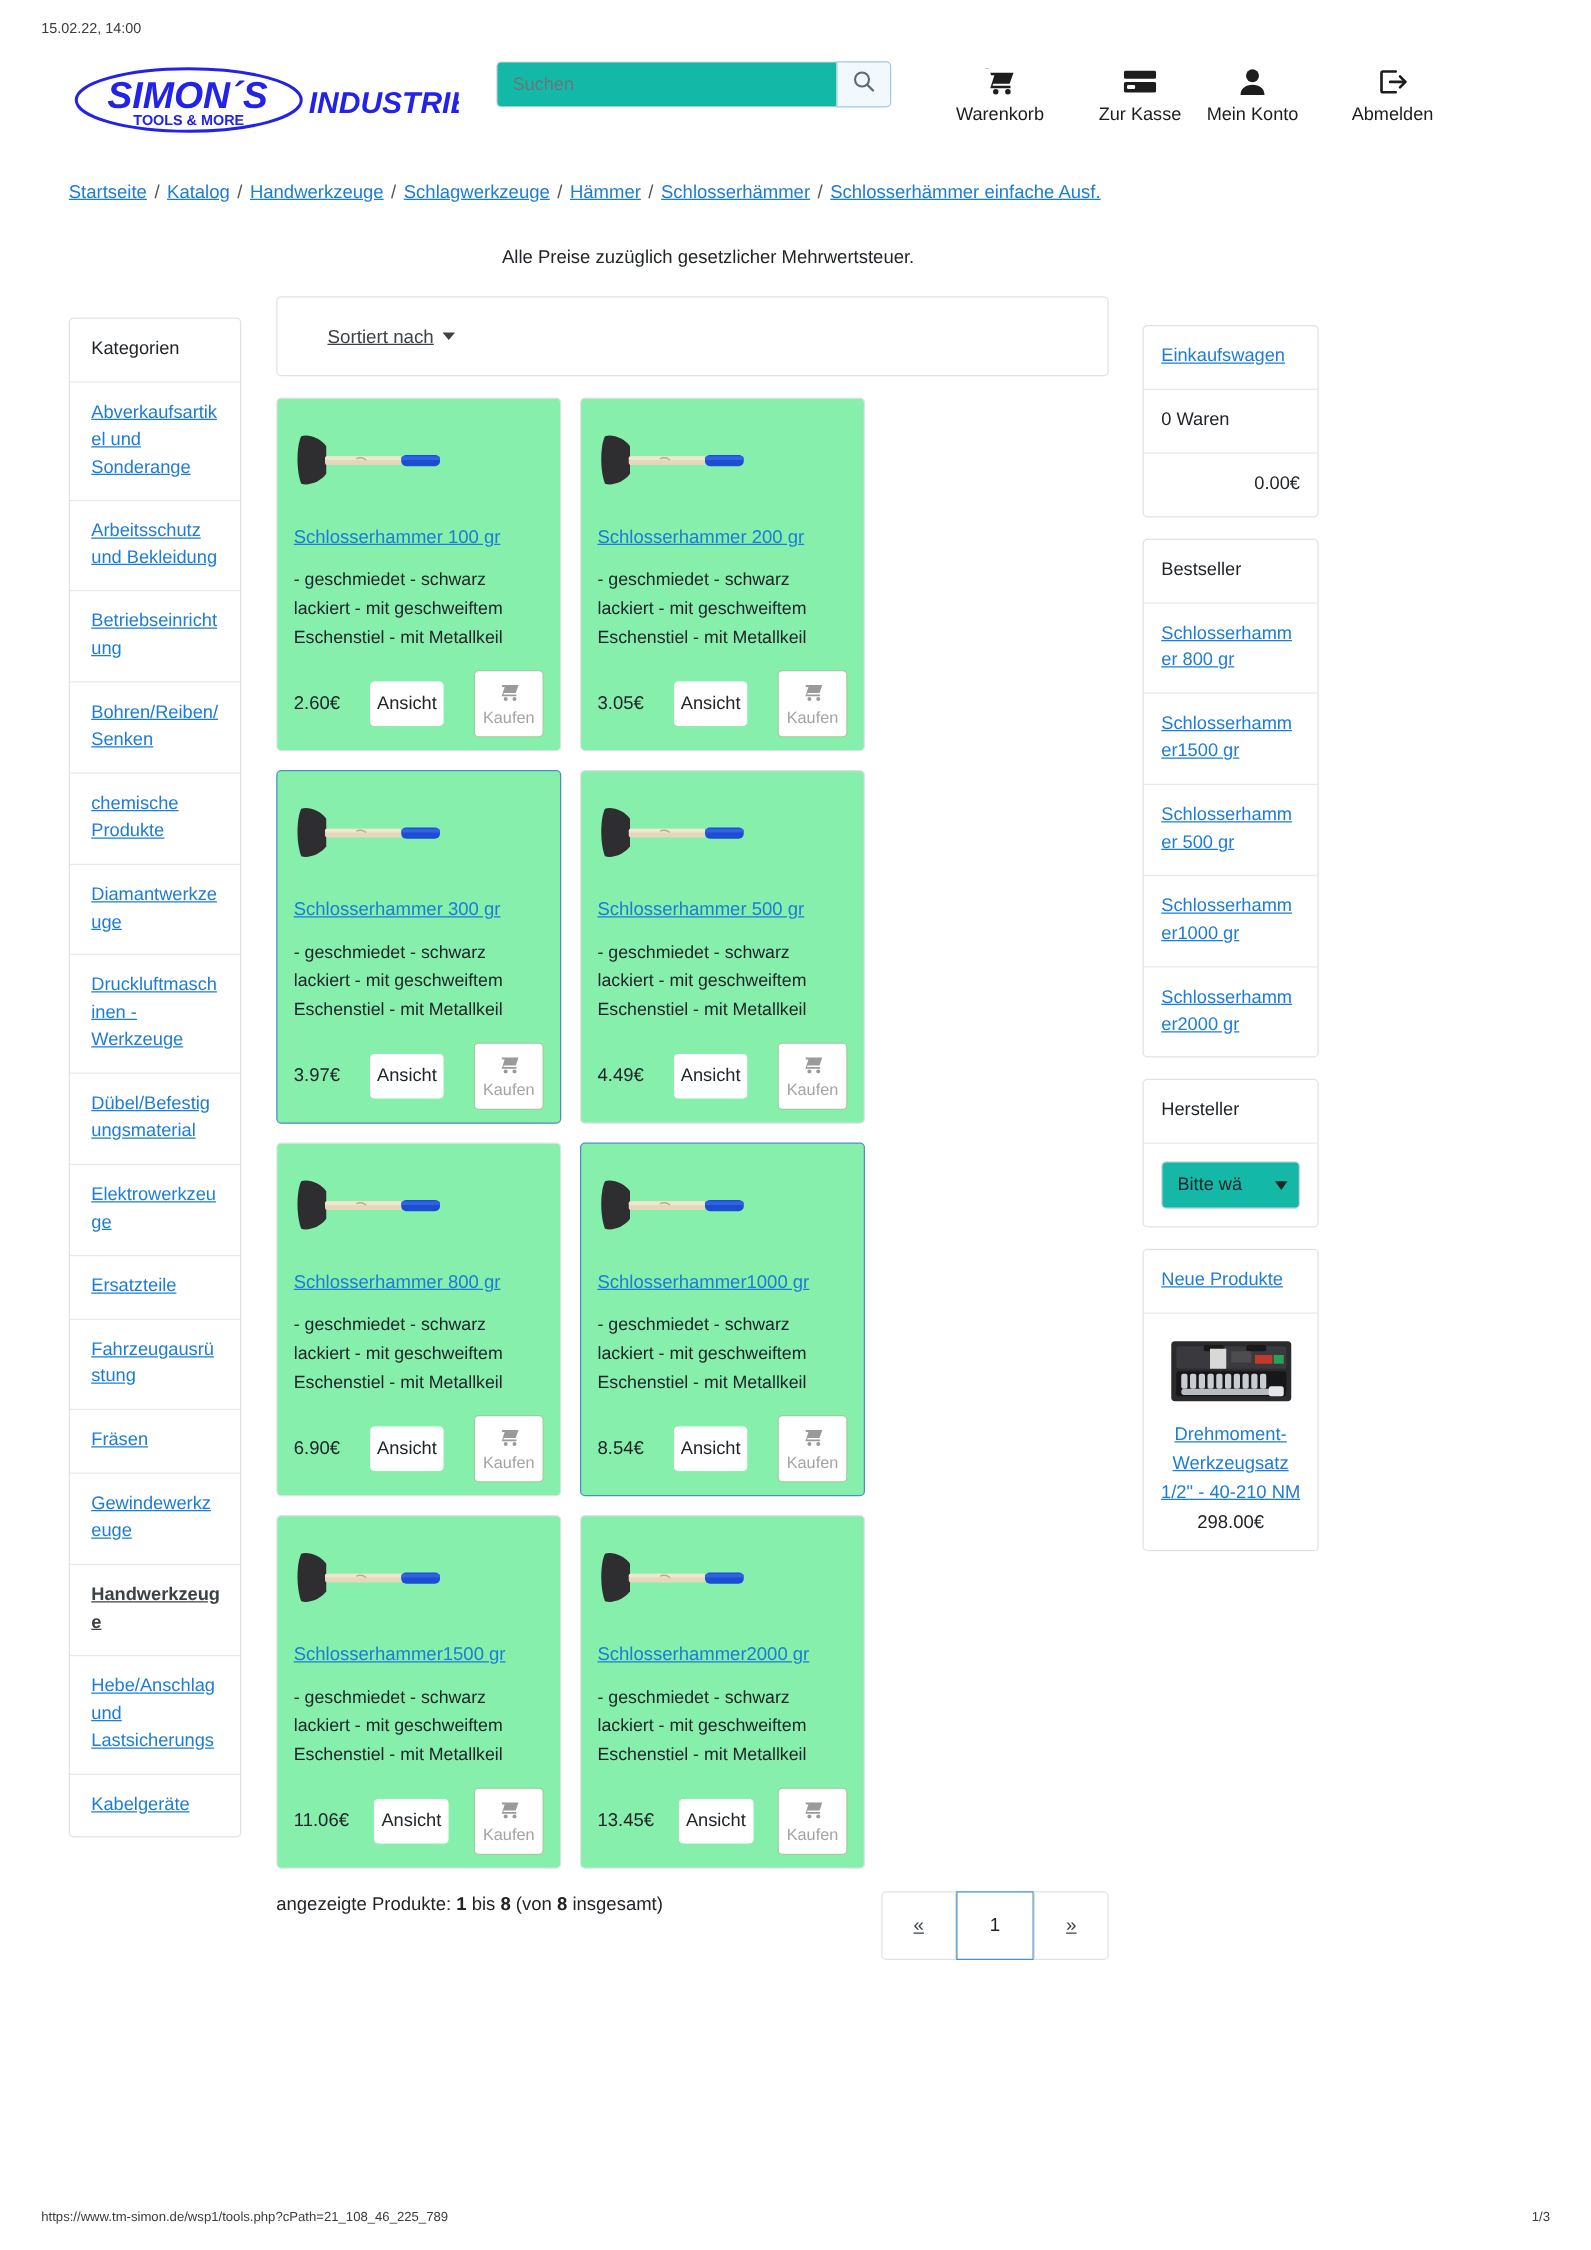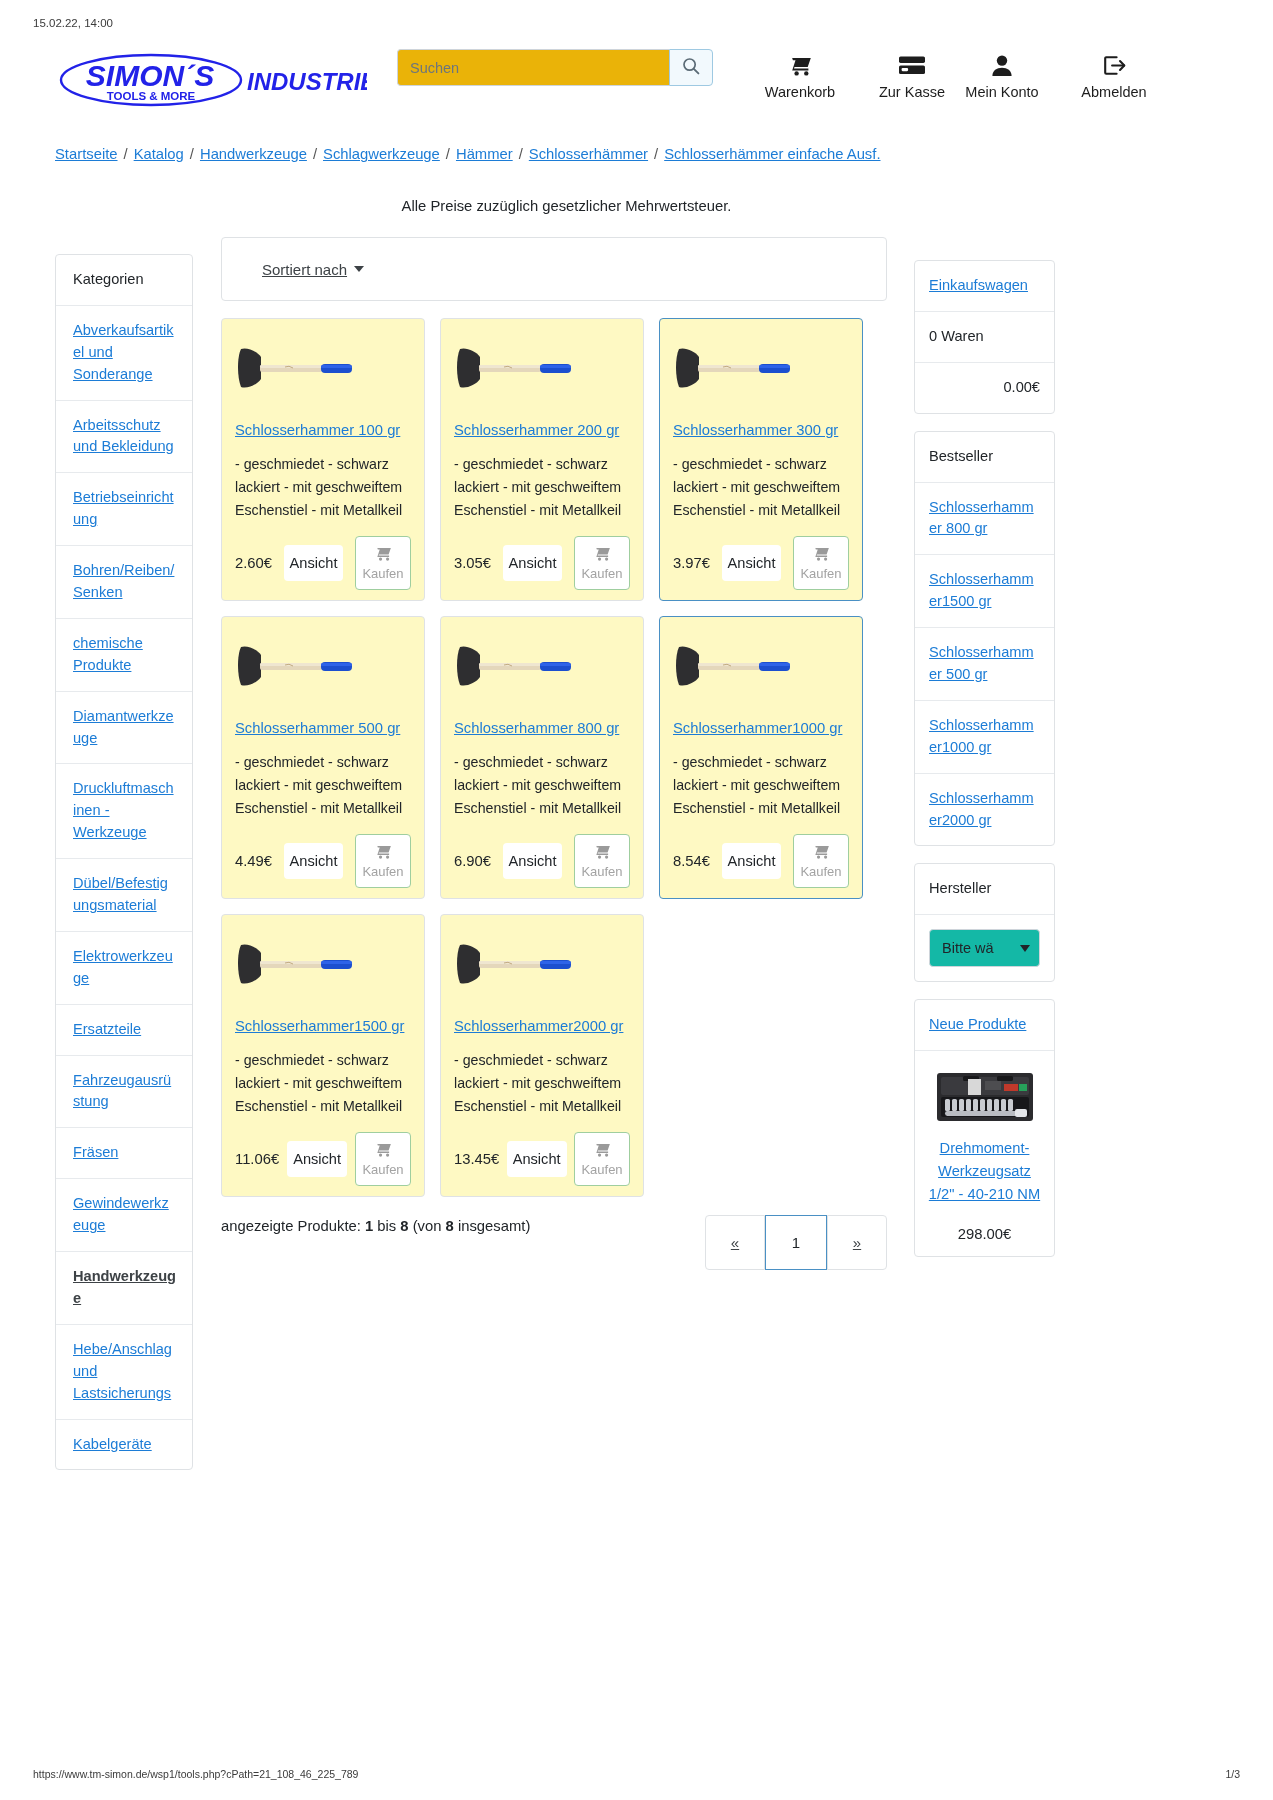--- a/index.html
+++ b/index.html
@@ -39,21 +39,21 @@
   .logo svg { display:block; }
 
   .searchbox {
     position:absolute; left:397px; top:5px; width:316px; height:37px;
     display:flex;
   }
   .search-input {
     flex:1; border:1px solid #ced4da; border-right:none;
     border-radius:4px 0 0 4px; padding:0 12px;
     font-family:"Liberation Sans", sans-serif; font-size:14.5px; color:#495057;
-    background:#eab308; outline:none;
+    background:#14b8a6; outline:none;
   }
   .search-input::placeholder { color:#6c757d; }
   .search-btn {
     width:44px; border:1px solid #9ec9e2; border-radius:0 4px 4px 0;
     background:#f2f9fd; display:flex; align-items:center; justify-content:center;
     cursor:pointer;
   }
 
   .hdr-actions { position:absolute; left:745px; top:8px; width:520px; height:70px; }
   .hdr-item {
@@ -111,21 +111,21 @@
     font-size:15px;
   }
   .sortbar .sort-link { color:#3d4246; text-decoration:underline; }
   .caret { display:inline-block; margin-left:7px; width:0;height:0;
     border-left:5px solid transparent;border-right:5px solid transparent;
     border-top:6px solid #3d4246; vertical-align:middle; }
 
   
   .grid { margin-top:17px; display:flex; flex-wrap:wrap; gap:15px 15px; }
   .pcard {
-    width:204px; border:1px solid #dfe2e5; border-radius:4px; background:#fef9c3;
+    width:228px; border:1px solid #dfe2e5; border-radius:4px; background:#86efac;
     padding:14px 13px 10px 13px;
     display:flex; flex-direction:column;
   }
   .pcard.sel { border:1px solid #4a90c4; }
   .pimg { height:72px; display:flex; align-items:center; justify-content:flex-start; margin-bottom:16px; }
   .ptitle { font-size:14.8px; line-height:1.35; margin-bottom:12px; }
   .ptitle a { color:#1c7cd6; }
   .pdesc { font-size:14.2px; line-height:1.62; color:#212529; flex:1; margin-bottom:14px; }
   .prow { display:flex; align-items:center; justify-content:space-between; gap:4px; }
   .pprice { font-size:14.8px; color:#212529; white-space:nowrap; }
@@ -164,21 +164,21 @@
     display:flex; align-items:center; justify-content:space-between;
     padding:0 9px 0 12px; font-size:14.5px; color:#212529; background:#14b8a6;
     cursor:pointer;
   }
   .chev { width:0;height:0;border-left:5px solid transparent;border-right:5px solid transparent;
     border-top:7px solid #212529; }
   .newprod { padding:16px 12px 14px 12px; text-align:center; }
   .newprod .np-img { margin-bottom:8px; display:flex; justify-content:center; }
   .newprod .np-title { font-size:14.7px; line-height:1.55; }
   .newprod .np-title a { color:#1c7cd6; }
-  .newprod .np-price { font-size:14.8px; margin-top:20px; color:#212529; }
+  .newprod .np-price { font-size:14.8px; margin-top:4px; color:#212529; }
 </style>
 </head>
 <body>
 
 <div class="print-head">
   <span class="ph-left">15.02.22, 14:00</span>
 </div>
 
 <div class="page">
 

